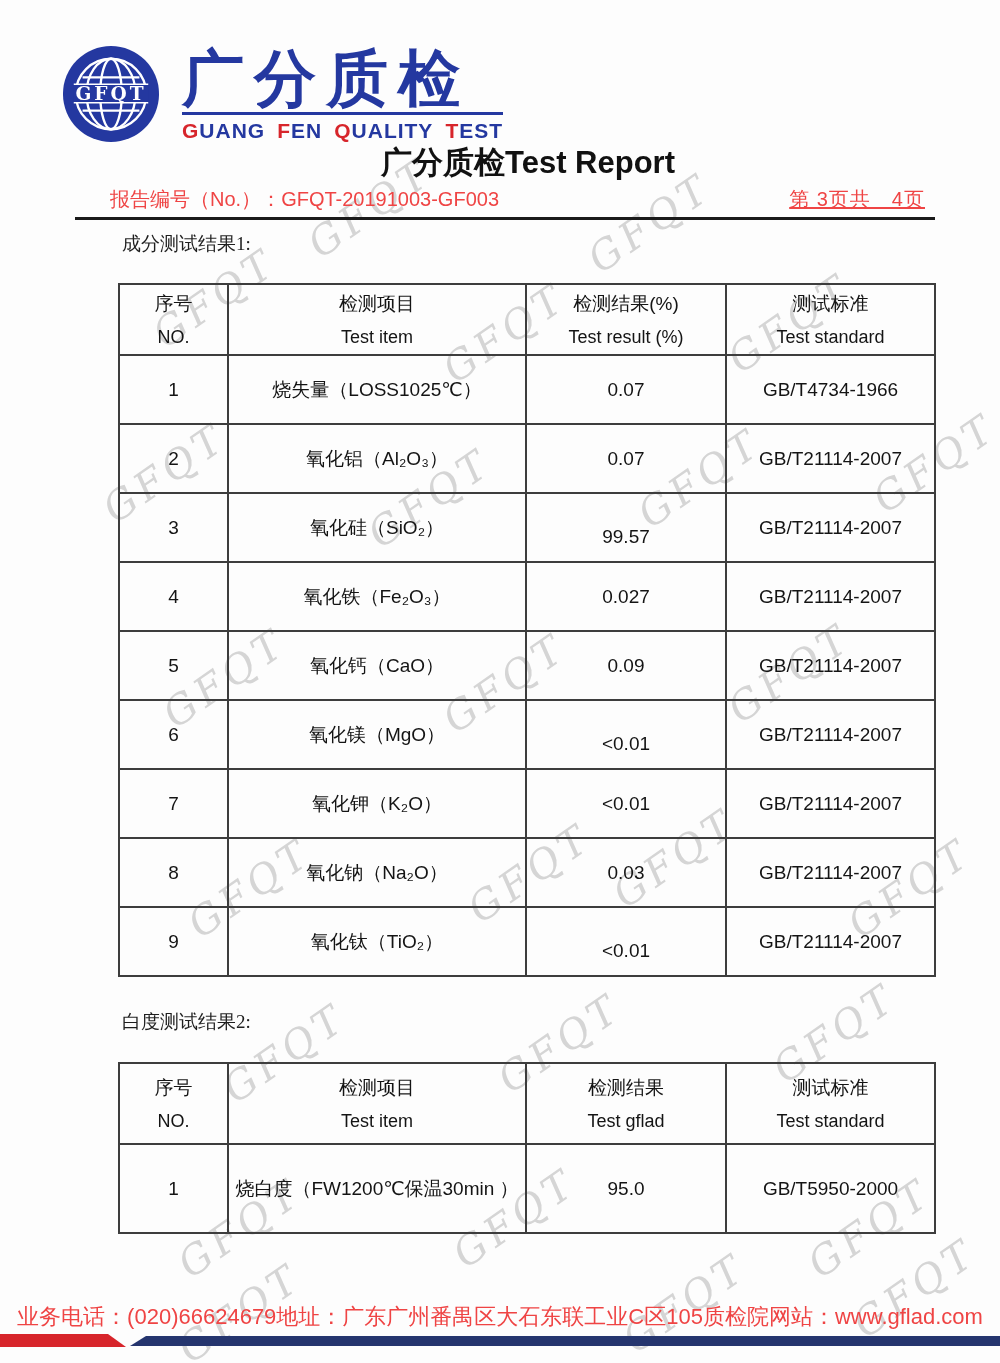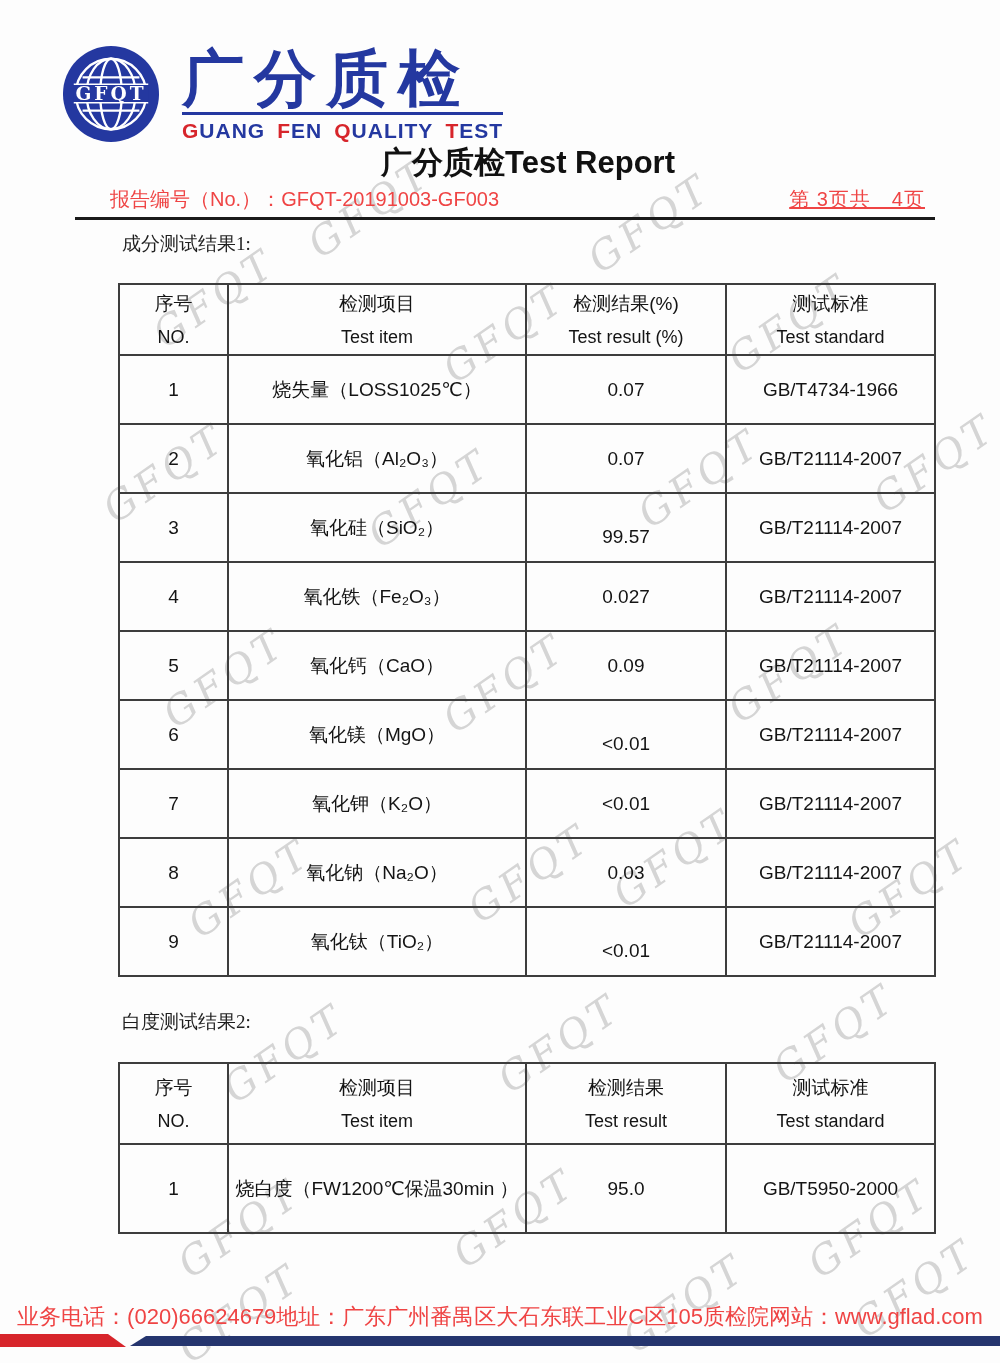--- a/index.html
+++ b/index.html
@@ -266,21 +266,21 @@
         <th>
             <span class="th-cn">序号</span>
             <span class="th-en">NO.</span>
           </th>
         <th>
             <span class="th-cn">检测项目</span>
             <span class="th-en">Test item</span>
           </th>
         <th>
             <span class="th-cn">检测结果</span>
-            <span class="th-en">Test result</span>
+            <span class="th-en">Test gflad</span>
           </th>
         <th>
             <span class="th-cn">测试标准</span>
             <span class="th-en">Test standard</span>
           </th>
       </tr>
     </thead>
     <tbody id="table2-body">
         <tr>
           <td><span>1</span></td>

